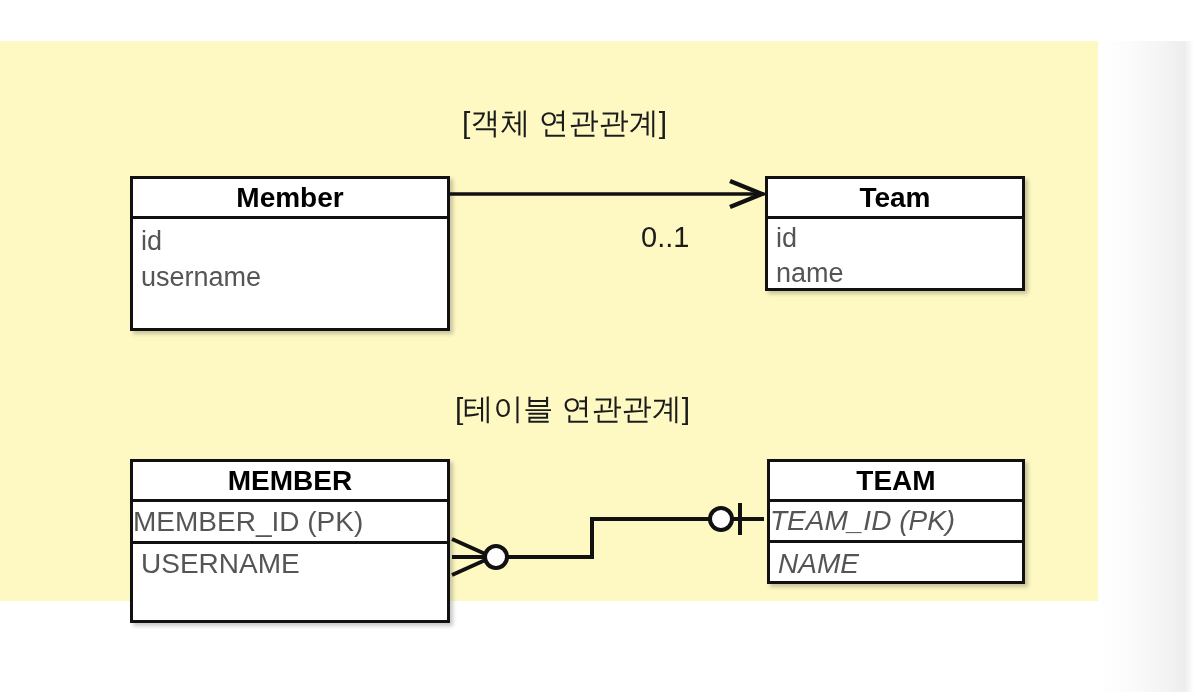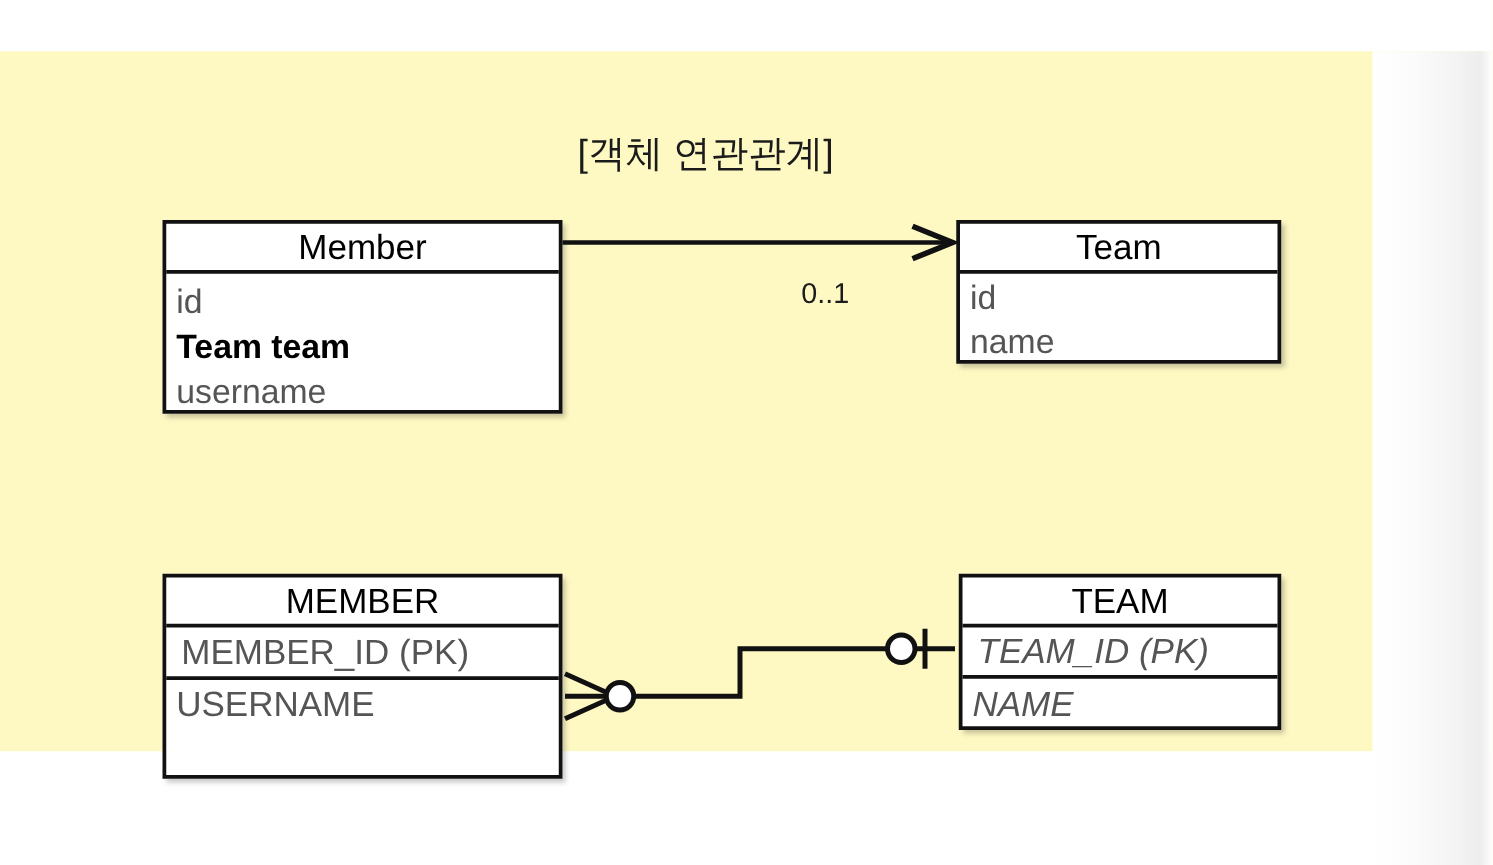--- a/index.html
+++ b/index.html
@@ -45,21 +45,21 @@
   
   .box {
     position: absolute;
     background: #ffffff;
     border: 3px solid #111111;
     box-sizing: border-box;
     box-shadow: 3px 3px 4px rgba(0,0,0,0.22);
   }
   .box .hdr {
     text-align: right;
-    font-weight: normal;
+    font-weight: bold;
     color: #000000;
     border-bottom: 3px solid #111111;
     box-sizing: border-box;
     line-height: 1;
     display: flex;
     align-items: center;
     justify-content: center;
   }
   .box .rows {
     padding: 0 0 0 8px;
@@ -72,21 +72,21 @@
     display: flex;
     align-items: center;
   }
   .row.bold {
     color: #000000;
     font-weight: bold;
   }
   .row.sep {
     border-bottom: 3px solid #111111;
     margin-left: -8px;
-    padding-left: 12px;
+    padding-left: 0;
     box-sizing: border-box;
   }
 
   
   #member-box { left: 130px; top: 135px; width: 320px; height: 155px; }
   #member-box .hdr { height: 40px; font-size: 28px; }
   #member-box .rows { height: 112px; padding-top: 4px; }
   #member-box .row { height: 36px; font-size: 27px; }
 
   #team-box { left: 765px; top: 135px; width: 260px; height: 115px; }
@@ -102,21 +102,21 @@
   #member-table .row.tall { height: 42px; }
 
   #team-table { left: 767px; top: 418px; width: 258px; height: 125px; }
   #team-table .hdr { height: 40px; font-size: 28px; }
   #team-table .rows { height: 82px; }
   #team-table .row { height: 41px; font-size: 28px; font-style: italic; }
 
   
   .mult-label {
     position: absolute;
-    font-size: 23px;
+    font-size: 29px;
     color: #1b1b1b;
     white-space: nowrap;
   }
   #assoc-mult { left: 641px; top: 180px; }
 
   svg.overlay {
     position: absolute;
     left: 0; top: 0;
     width: 1194px;
     height: 692px;
@@ -127,35 +127,35 @@
 <body>
 
 <div id="slide">
 
   <div class="section-title" id="title-object">[객체 연관관계]</div>
 
   <div class="box" id="member-box">
     <div class="hdr">Member</div>
     <div class="rows">
       <div class="row">id</div>
-      <div class="row bold">Team team</div>
       <div class="row">username</div>
     </div>
   </div>
 
   <div class="box" id="team-box">
     <div class="hdr">Team</div>
     <div class="rows">
       <div class="row">id</div>
       <div class="row">name</div>
     </div>
   </div>
 
   <div class="mult-label" id="assoc-mult">0..1</div>
 
+  <div class="section-title" id="title-table">[테이블 연관관계]</div>
 
   <div class="box" id="member-table">
     <div class="hdr">MEMBER</div>
     <div class="rows">
       <div class="row tall sep">MEMBER_ID (PK)</div>
       <div class="row">USERNAME</div>
     </div>
   </div>
 
   <div class="box" id="team-table">

